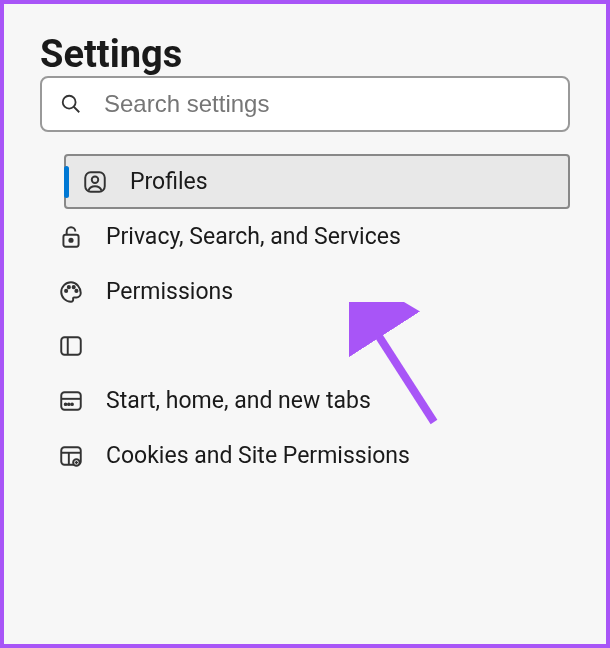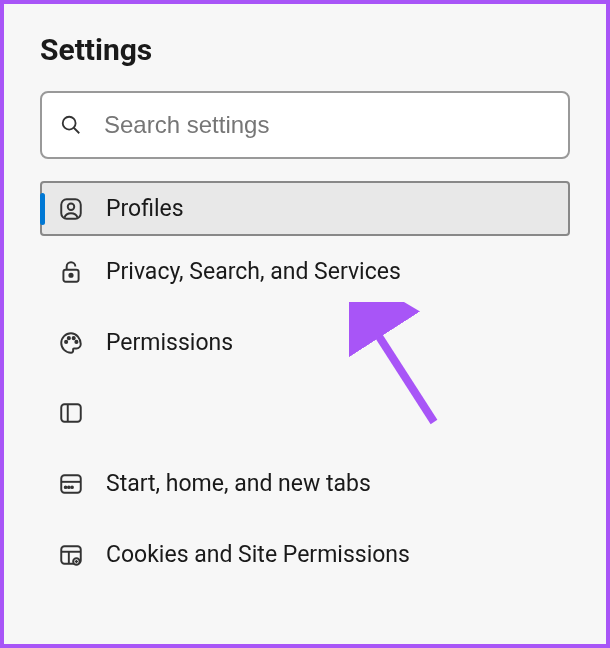--- a/index.html
+++ b/index.html
@@ -13,34 +13,33 @@
       width: 610px;
       height: 648px;
       border: 4px solid #a855f7;
       position: relative;
       overflow: hidden;
     }
     .container {
       padding: 28px 36px;
     }
     .title {
-      font-size: 30px;
+      font-size: 38px;
       font-weight: 700;
       color: #1a1a1a;
-      margin-bottom: 24px;
     }
     .search-box {
       display: flex;
       align-items: center;
       background: #ffffff;
       border: 2px solid #999;
       border-radius: 8px;
       padding: 12px 18px;
       margin-bottom: 22px;
-      height: 68px;
+      height: 56px;
     }
     .search-icon {
       width: 22px;
       height: 22px;
       margin-right: 22px;
       flex-shrink: 0;
     }
     .search-input {
       border: none;
       outline: none;
@@ -51,32 +50,33 @@
     }
     .search-input::placeholder {
       color: #767676;
     }
     .nav-list {
       list-style: none;
     }
     .nav-item {
       display: flex;
       align-items: center;
-      padding: 22px 18px;
+      padding: 14px 18px;
       font-size: 23px;
       color: #1a1a1a;
       cursor: pointer;
       border-radius: 4px;
       position: relative;
     }
     .nav-item.selected {
       background: #e8e8e8;
       border: 2px solid #888;
       border-radius: 4px;
       padding: 12px 16px;
+      margin-left: 24px;
     }
     .nav-item.selected::before {
       content: '';
       position: absolute;
       left: -2px;
       top: 50%;
       transform: translateY(-50%);
       width: 5px;
       height: 32px;
       background: #0078d4;

